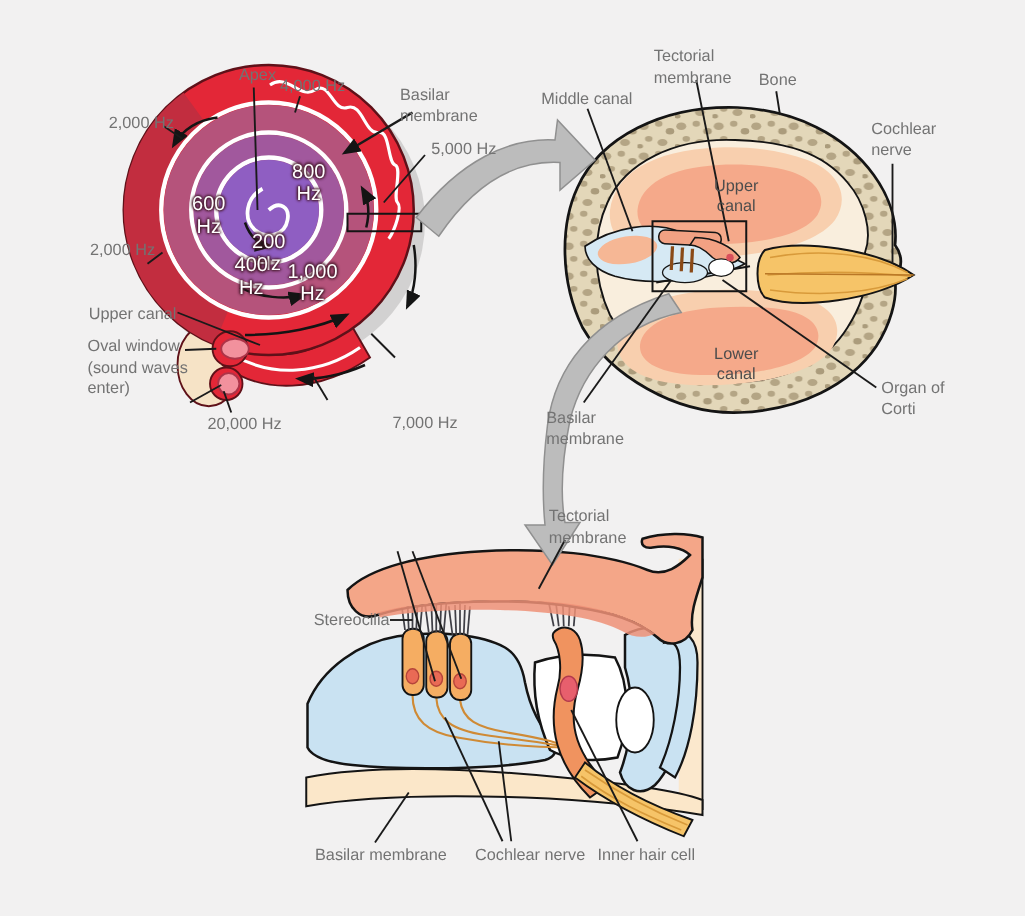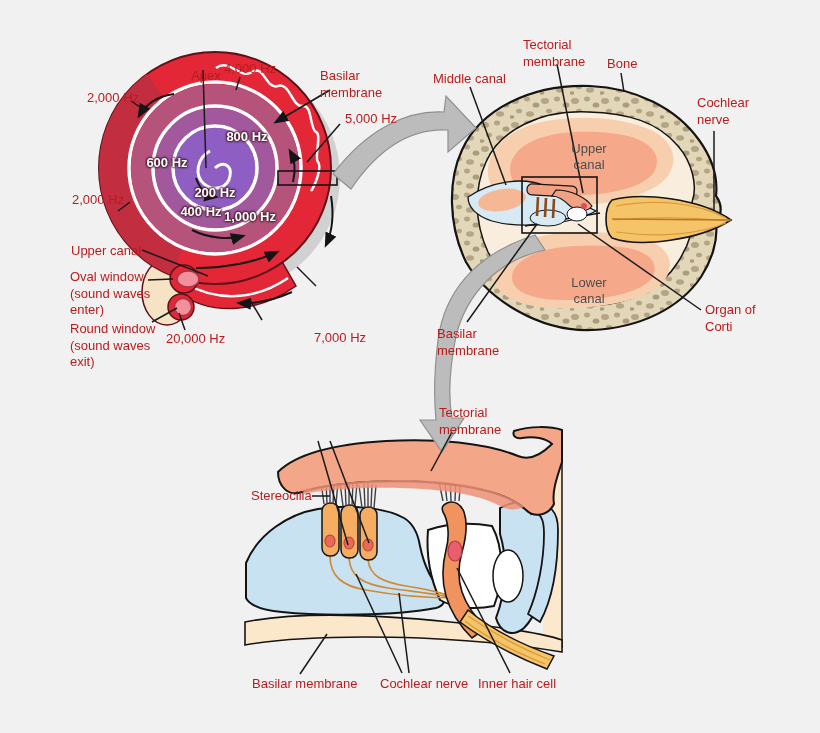--- a/index.html
+++ b/index.html
@@ -1,21 +1,21 @@
 <!DOCTYPE html>
 <html><head>
 <meta charset="utf-8">
 <style>
   html,body{margin:0;padding:0;background:#f2f1f1;}
   #stage{position:relative;width:820px;height:733px;background:#f2f1f1;
          font-family:"Liberation Sans",sans-serif;overflow:hidden;}
   #art{position:absolute;left:0;top:0;}
-  .lbl{position:absolute;font-size:13px;line-height:1.28;color:#b91c1c;}
+  .lbl{position:absolute;font-size:13px;line-height:1.28;color:#737373;}
   .ctr{text-align:center;}
-  .freq{position:absolute;font-size:13px;font-weight:700;color:#fff;text-align:center;
+  .freq{position:absolute;font-size:16px;font-weight:400;color:#fff;text-align:center;
         text-shadow:0 1px 2px rgba(74,28,45,.95),0 -1px 2px rgba(74,28,45,.95),
                     1px 0 2px rgba(74,28,45,.95),-1px 0 2px rgba(74,28,45,.95);}
   .inlbl{position:absolute;font-size:13px;line-height:1.22;color:#4d4d4d;text-align:center;}
 </style>
 </head>
 <body>
 
 <div id="stage">
 
 <svg id="art" width="820" height="733" viewBox="0 0 820 733">
@@ -230,34 +230,33 @@
     <path d="M330,441 L369,543"></path>
     <path d="M452,432 L431,471"></path>
     <path d="M312,496 L330,496"></path>
     <path d="M300,674 L327,634"></path>
     <path d="M402,673 L356,574"></path>
     <path d="M409,673 L399,593"></path>
     <path d="M510,673 L457,568"></path>
   </g>
 </svg>
 
-<div class="lbl ctr" style="left:184px;top:68px;width:44px;">Apex</div>
+<div class="lbl ctr" style="left:184px;top:52px;width:44px;">Apex</div>
 <div class="lbl" style="left:224px;top:61px;">4,000 Hz</div>
 <div class="lbl" style="left:87px;top:90px;">2,000 Hz</div>
 <div class="lbl" style="left:320px;top:68px;width:70px;">Basilar membrane</div>
 <div class="lbl" style="left:311px;top:111px;margin-left:34px;">5,000 Hz</div>
 <div class="lbl" style="left:72px;top:192px;">2,000 Hz</div>
 <div class="freq" style="left:224px;top:129px;width:46px;">800 Hz</div>
 <div class="freq" style="left:144px;top:155px;width:46px;">600 Hz</div>
 <div class="freq" style="left:192px;top:185px;width:46px;">200 Hz</div>
 <div class="freq" style="left:178px;top:204px;width:46px;">400 Hz</div>
 <div class="freq" style="left:222px;top:209px;width:56px;">1,000 Hz</div>
 <div class="lbl" style="left:71px;top:243px;">Upper canal</div>
 <div class="lbl" style="left:70px;top:269px;width:93px;">Oval window (sound waves enter)</div>
-<div class="lbl" style="left:70px;top:321px;width:96px;">Round window (sound waves exit)</div>
 <div class="lbl" style="left:166px;top:331px;">20,000 Hz</div>
 <div class="lbl" style="left:314px;top:285px;margin-top:45px;">7,000 Hz</div>
 
 <div class="lbl" style="left:523px;top:37px;width:78px;">Tectorial membrane</div>
 <div class="lbl" style="left:433px;top:71px;">Middle canal</div>
 <div class="lbl" style="left:607px;top:56px;">Bone</div>
 <div class="lbl" style="left:697px;top:95px;width:64px;">Cochlear nerve</div>
 <div class="inlbl" style="left:560px;top:141px;width:58px;">Upper canal</div>
 <div class="inlbl" style="left:560px;top:251px;width:58px;margin-top:24px;">Lower canal</div>
 <div class="lbl" style="left:437px;top:326px;width:76px;">Basilar membrane</div>

